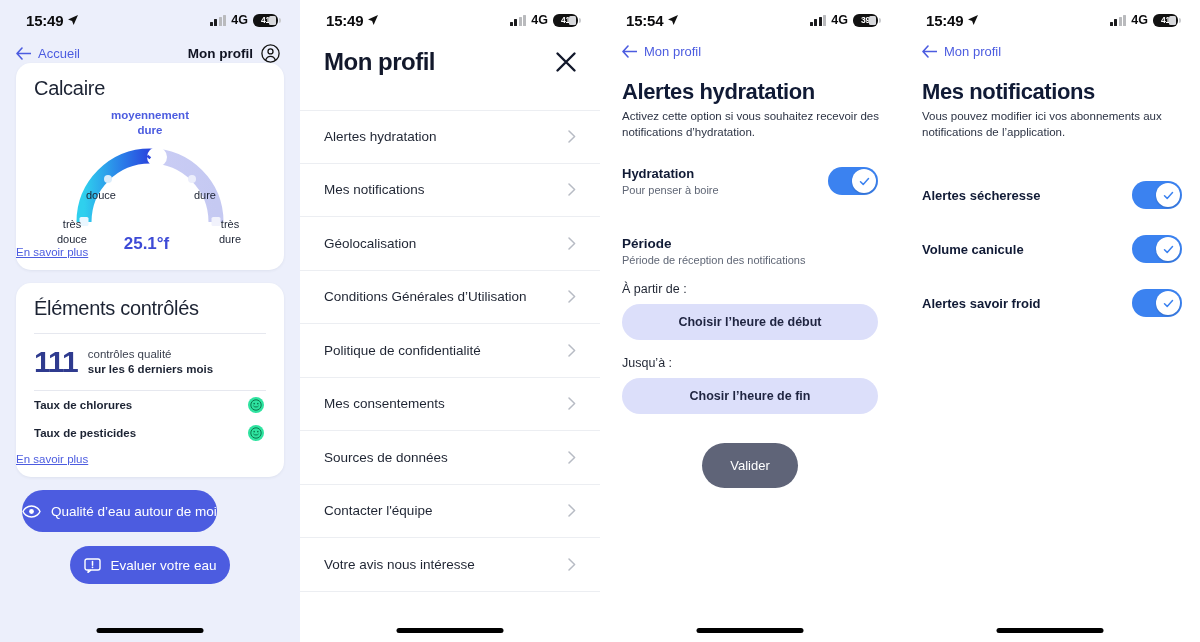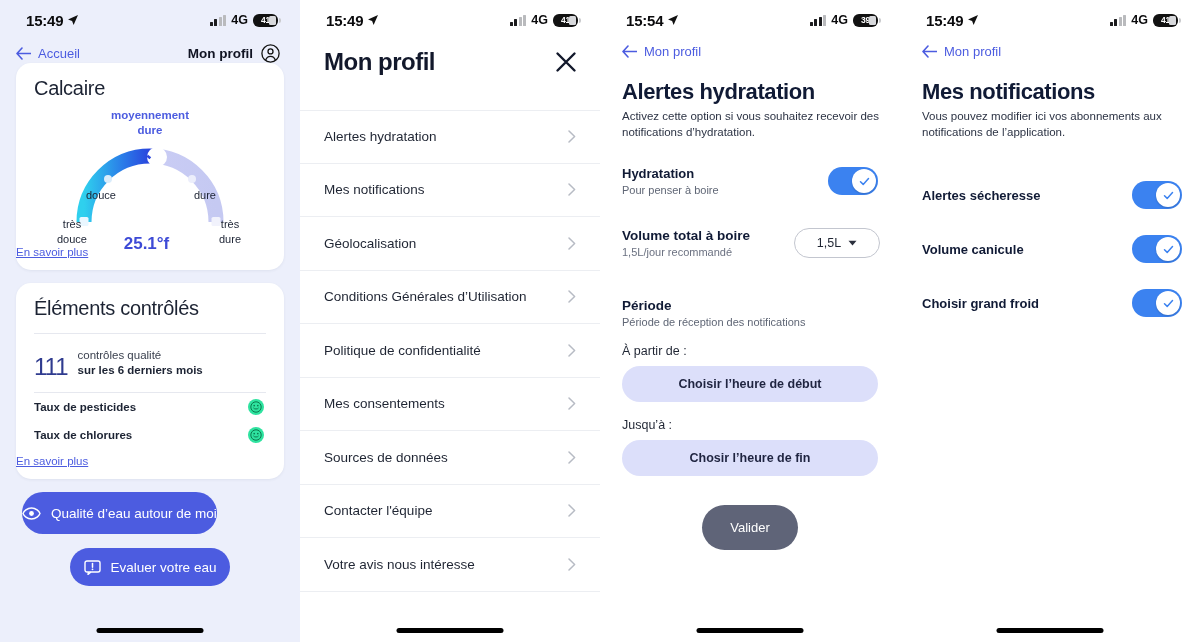--- a/index.html
+++ b/index.html
@@ -87,21 +87,21 @@
     font-size: 17px; font-weight: 700; color: #3d4ad6;
   }
   .learn-more {
     text-align: left; padding: 0 17px 12px 0;
     font-size: 11.5px; color: #4c5ce0; text-decoration: underline; cursor: pointer;
   }
 
   
   .hr { height: 1px; background: #e6e8ef; margin: 0 18px; }
   .stat-row { display: flex; align-items: center; gap: 10px; padding: 11px 18px 11px 18px; }
-  .stat-num { font-size: 24px; font-weight: 400; color: #2f3b8f; letter-spacing: -1px; margin-top: 8px; }
+  .stat-num { font-size: 30px; font-weight: 700; color: #2f3b8f; letter-spacing: -1px; }
   .stat-txt { font-size: 11.5px; color: #3c4250; line-height: 15px; }
   .stat-txt b { font-weight: 600; color: #1c2333; }
   .tax-row {
     display: flex; align-items: center; justify-content: space-between;
     padding: 6px 20px 6px 18px;
   }
   .tax-row:first-of-type { padding-top: 11px; }
   .tax-label { font-size: 11.5px; font-weight: 600; color: #1c2333; }
   .smiley {
     width: 16px; height: 16px; border-radius: 50%;
@@ -289,41 +289,41 @@
       <div class="hr" style="margin-top:9px"></div>
       <div class="stat-row">
         <span class="stat-num">111</span>
         <span class="stat-txt">
           <span>contrôles qualité</span><br>
           <b>sur les 6 derniers mois</b>
         </span>
       </div>
       <div class="hr"></div>
       <div class="tax-row">
+        <span class="tax-label">Taux de chlorures</span>
+        <span class="smiley">
+          <svg width="12" height="12" viewBox="0 0 12 12">
+              <circle cx="6" cy="6" r="5.2" fill="none" stroke="#0b7a4e" stroke-width="1"></circle>
+              <circle cx="4.2" cy="4.6" r=".85" fill="#0b7a4e"></circle>
+              <circle cx="7.8" cy="4.6" r=".85" fill="#0b7a4e"></circle>
+              <path d="M3.6 7.2c.7 1.2 4.1 1.2 4.8 0" stroke="#0b7a4e" stroke-width="1" fill="none" stroke-linecap="round"></path>
+            </svg>
+        </span>
+      </div>
+      <div class="tax-row">
         <span class="tax-label">Taux de pesticides</span>
         <span class="smiley">
           <svg width="12" height="12" viewBox="0 0 12 12">
               <circle cx="6" cy="6" r="5.2" fill="none" stroke="#0b7a4e" stroke-width="1"></circle>
               <circle cx="4.2" cy="4.6" r=".85" fill="#0b7a4e"></circle>
               <circle cx="7.8" cy="4.6" r=".85" fill="#0b7a4e"></circle>
               <path d="M3.6 7.2c.7 1.2 4.1 1.2 4.8 0" stroke="#0b7a4e" stroke-width="1" fill="none" stroke-linecap="round"></path>
             </svg>
         </span>
       </div>
-      <div class="tax-row">
-        <span class="tax-label">Taux de chlorures</span>
-        <span class="smiley">
-          <svg width="12" height="12" viewBox="0 0 12 12">
-              <circle cx="6" cy="6" r="5.2" fill="none" stroke="#0b7a4e" stroke-width="1"></circle>
-              <circle cx="4.2" cy="4.6" r=".85" fill="#0b7a4e"></circle>
-              <circle cx="7.8" cy="4.6" r=".85" fill="#0b7a4e"></circle>
-              <path d="M3.6 7.2c.7 1.2 4.1 1.2 4.8 0" stroke="#0b7a4e" stroke-width="1" fill="none" stroke-linecap="round"></path>
-            </svg>
-        </span>
-      </div>
       <div class="learn-more" style="padding-top:6px">En savoir plus</div>
     </div>
 
     <button class="pill-btn" id="btn-quality">
       <svg width="19" height="13" viewBox="0 0 19 13">
           <path d="M9.5 1C5 1 1.9 4.3 1 6.5c.9 2.2 4 5.5 8.5 5.5S17.1 8.7 18 6.5C17.1 4.3 14 1 9.5 1z" fill="none" stroke="#fff" stroke-width="1.4"></path>
           <circle cx="9.5" cy="6.5" r="2.4" fill="#fff"></circle>
         </svg>
       <span>Qualité d’eau autour de moi</span>
     </button>
@@ -473,32 +473,20 @@
       </div>
       <div class="toggle">
         <span class="knob">
           <svg width="13" height="13" viewBox="0 0 13 13">
               <path d="M2.5 6.8 5.2 9.4 10.5 3.6" stroke="#3b82f0" stroke-width="1.5" fill="none" stroke-linecap="round" stroke-linejoin="round"></path>
             </svg>
         </span>
       </div>
     </div>
 
-    <div class="vol-row">
-      <div>
-        <div class="vol-name">Volume total à boire</div>
-        <div class="vol-desc">1,5L/jour recommandé</div>
-      </div>
-      <div class="select-pill">
-        <span>1,5L</span>
-        <svg class="caret" viewBox="0 0 9 6">
-            <path d="M0.5 0.7h8L4.5 5.4z" fill="#2a2f3d"></path>
-          </svg>
-      </div>
-    </div>
 
     <div class="sec-title">Période</div>
     <div class="sec-desc">Période de réception des notifications</div>
 
     <div class="field-label">À partir de :</div>
     <button class="time-btn">Choisir l’heure de début</button>
 
     <div class="field-label" style="margin-top:16px">Jusqu’à :</div>
     <button class="time-btn">Chosir l’heure de fin</button>
 
@@ -557,21 +545,21 @@
         <span class="notif-label">Volume canicule</span>
         <div class="toggle">
           <span class="knob">
             <svg width="13" height="13" viewBox="0 0 13 13">
                 <path d="M2.5 6.8 5.2 9.4 10.5 3.6" stroke="#3b82f0" stroke-width="1.5" fill="none" stroke-linecap="round" stroke-linejoin="round"></path>
               </svg>
           </span>
         </div>
       </div>
       <div class="notif-row">
-        <span class="notif-label">Choisir grand froid</span>
+        <span class="notif-label">Alertes savoir froid</span>
         <div class="toggle">
           <span class="knob">
             <svg width="13" height="13" viewBox="0 0 13 13">
                 <path d="M2.5 6.8 5.2 9.4 10.5 3.6" stroke="#3b82f0" stroke-width="1.5" fill="none" stroke-linecap="round" stroke-linejoin="round"></path>
               </svg>
           </span>
         </div>
       </div>
     </div>
 

